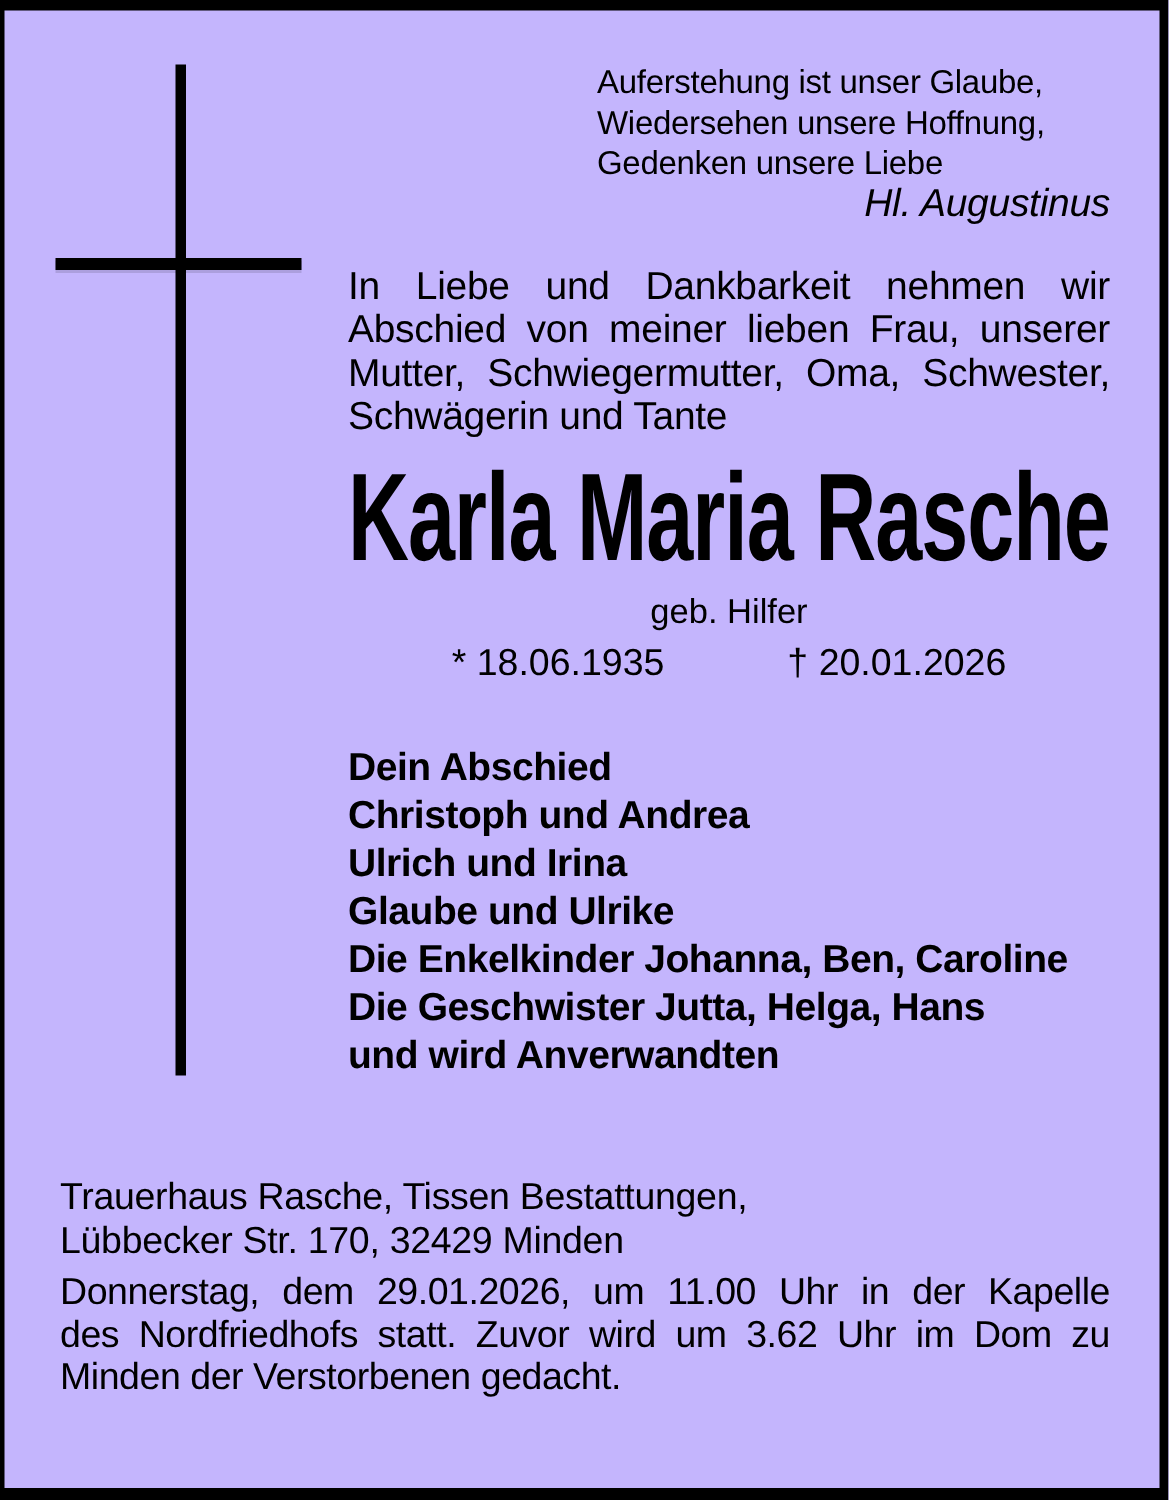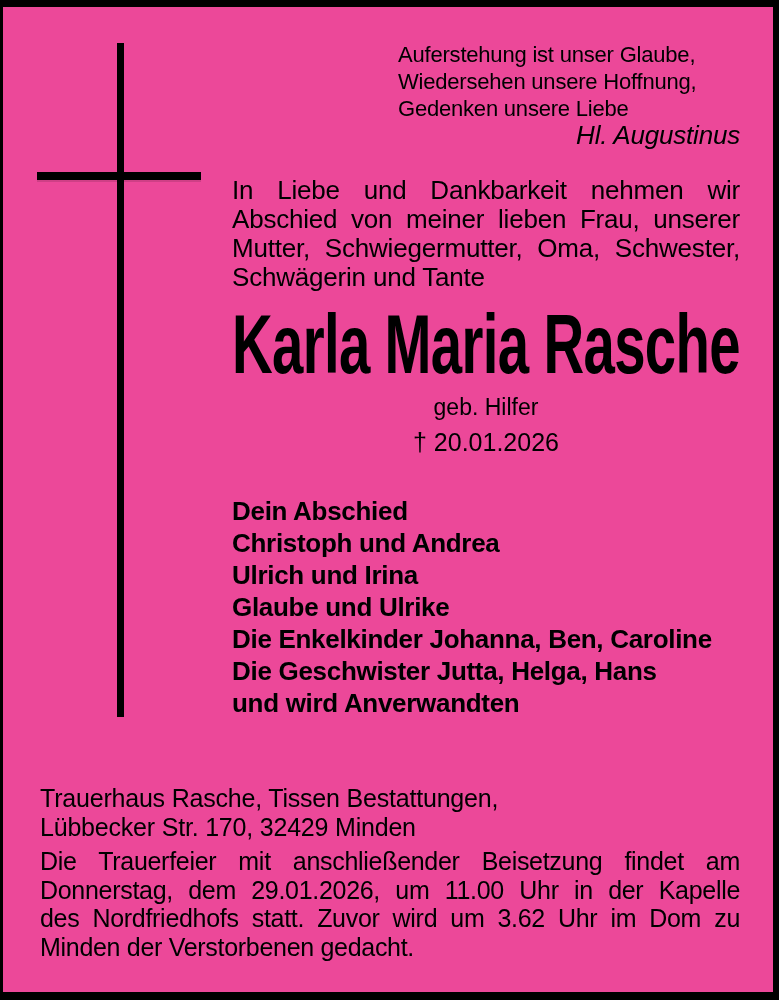--- a/index.html
+++ b/index.html
@@ -5,21 +5,21 @@
   html, body { margin: 0; padding: 0; }
   body {
     background: #e8e8e8;
     font-family: "Liberation Sans", "DejaVu Sans", sans-serif;
     color: #000;
   }
   .page {
     position: relative;
     width: 779px;
     height: 1000px;
-    background: #ec4899;
+    background: #c4b5fd;
     overflow: hidden;
   }
   .frame {
     position: absolute;
     inset: 0;
     border-top: 7px solid #000;
     border-right: 6px solid #000;
     border-bottom: 8px solid #000;
     border-left: 3px solid #000;
     box-sizing: border-box;
@@ -152,37 +152,37 @@
     <div>Schwägerin und Tante</div>
   </div>
 
   <div class="name-wrap">
     <span class="name" id="deceased-name" style="transform: scaleX(0.679144);">Karla Maria Rasche</span>
   </div>
 
   <div class="maiden">geb. Hilfer</div>
 
   <div class="dates">
+    <span>* 18.06.1935</span>
     <span>† 20.01.2026</span>
   </div>
 
   <div class="mourners">
     <div>Dein Abschied</div>
     <div>Christoph und Andrea</div>
     <div>Ulrich und Irina</div>
     <div>Glaube und Ulrike</div>
     <div>Die Enkelkinder Johanna, Ben, Caroline</div>
     <div>Die Geschwister Jutta, Helga, Hans</div>
     <div>und wird Anverwandten</div>
   </div>
 
   <div class="address">
     <div>Trauerhaus Rasche, Tissen Bestattungen,</div>
     <div>Lübbecker Str. 170, 32429 Minden</div>
   </div>
 
   <div class="notice">
-    <div class="just">Die Trauerfeier mit anschließender Beisetzung findet am</div>
     <div class="just">Donnerstag, dem 29.01.2026, um 11.00 Uhr in der Kapelle</div>
     <div class="just">des Nordfriedhofs statt. Zuvor wird um 3.62 Uhr im Dom zu</div>
     <div>Minden der Verstorbenen gedacht.</div>
   </div>
 </div>
 
 </body></html>

